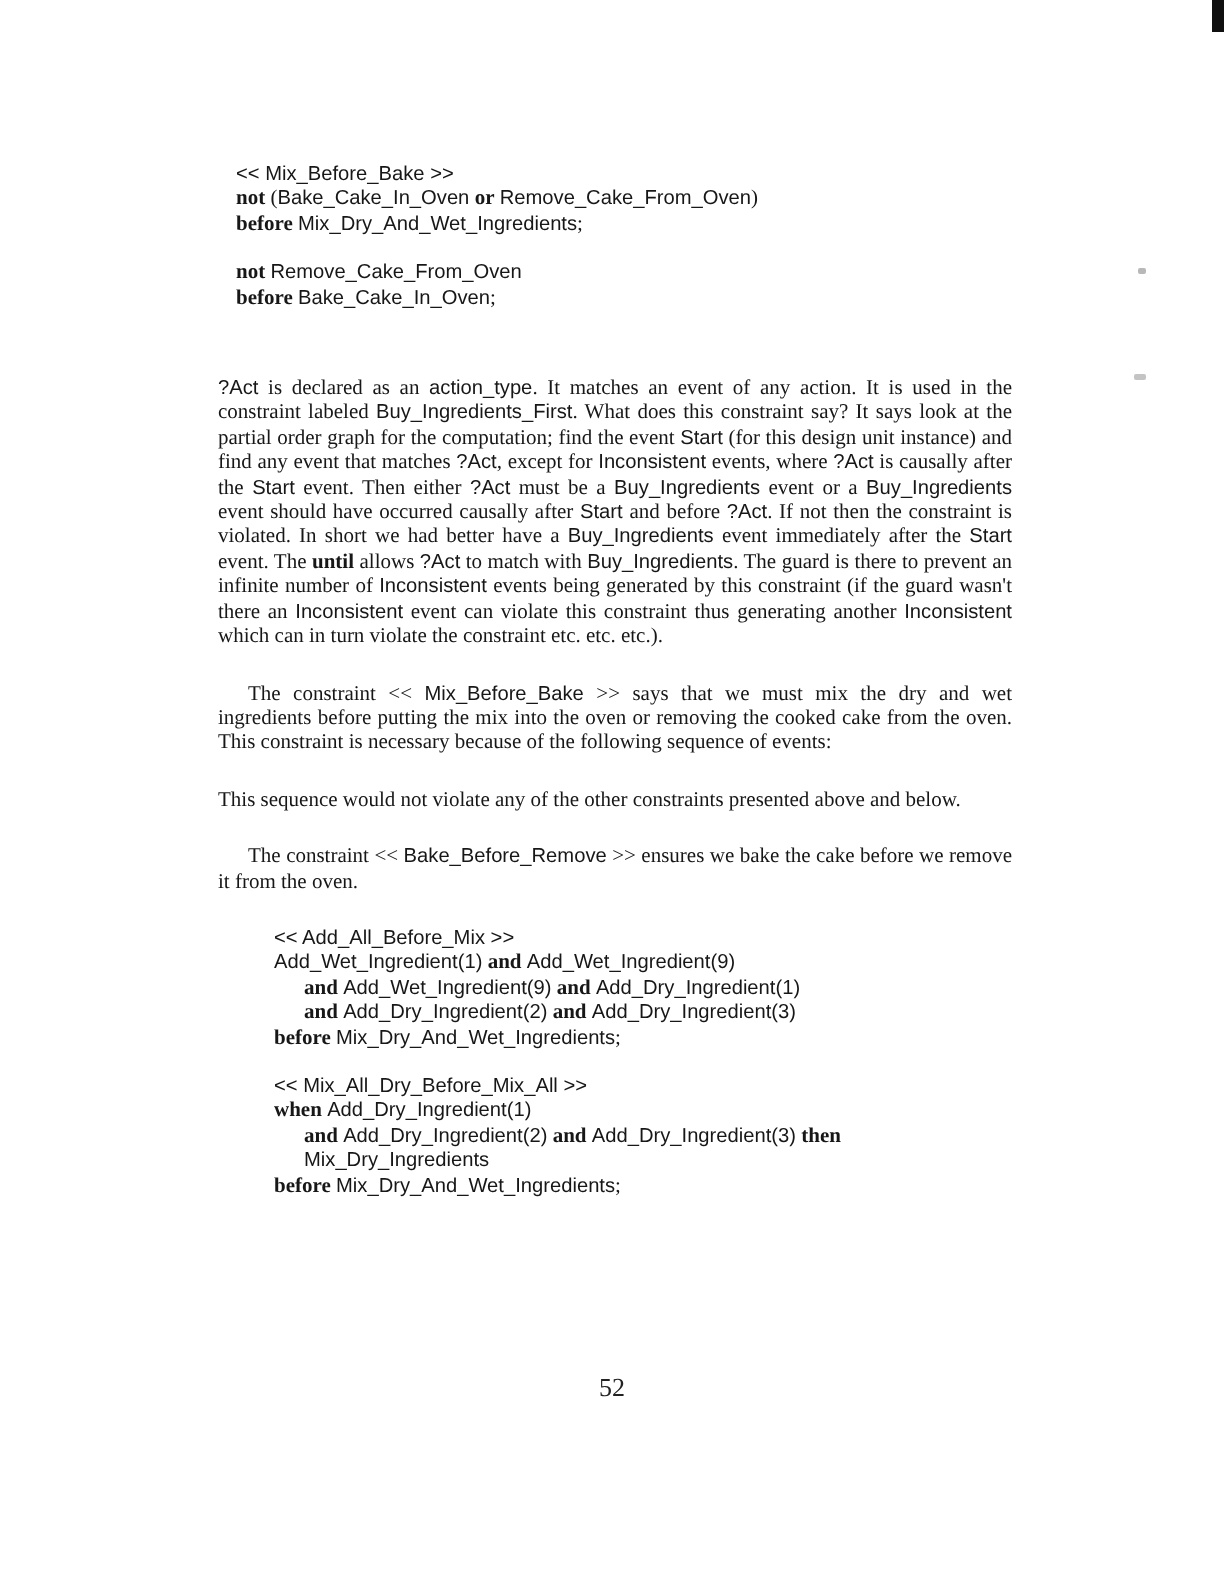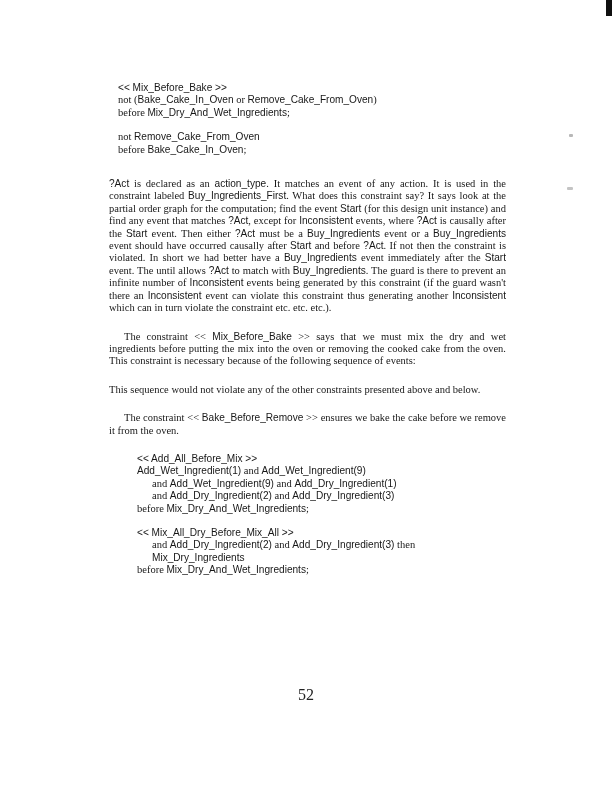--- a/index.html
+++ b/index.html
@@ -2,32 +2,32 @@
 <html><head>
 <meta charset="utf-8">
 <style>
   html,body{margin:0;padding:0;background:#ffffff;}
   .page{
     position:relative;width:612px;height:791px;background:#ffffff;overflow:hidden;
     font-family:"Liberation Serif","DejaVu Serif",serif;color:#171717;
   }
   .content{position:absolute;left:93px;top:82px;width:429px;font-size:10.5px;line-height:12.4px;}
   .codeblock{margin-left:25px;}
-  .codeblock.first{margin-bottom:22px;}
+  .codeblock.first{margin-bottom:33px;}
   .codeblock.second{margin-top:15px;margin-left:44px;}
   .cline{white-space:nowrap;}
   .cline.ind{padding-left:15px;}
   .cb-gap{height:12px;}
-  .seg-kw{font-weight:400;}
+  .seg-kw{font-weight:700;}
   .seg-id{font-family:"Liberation Sans","DejaVu Sans",sans-serif;font-size:10.1px;}
   .para{text-align:justify;margin:16px;}
   .para.sp{margin-top:4px;}
   .para.indent{text-indent:15px;}
   .formula{margin:10px 0 10px 24px;white-space:nowrap;}
-  .pagenum{position:absolute;top:686px;left:0;width:100%;text-align:center;font-size:16px;color:#222;}
+  .pagenum{position:absolute;top:686px;left:0;width:100%;text-align:center;font-size:13px;color:#222;}
   .mark-tr{position:absolute;top:0;right:0;width:6px;height:16px;background:#101010;}
   .speck1{position:absolute;left:569px;top:134px;width:4px;height:3px;background:#9a9a9a;border-radius:1px;opacity:.7;}
   .speck2{position:absolute;left:567px;top:187px;width:6px;height:3px;background:#ababab;border-radius:1px;opacity:.7;}
 </style>
 </head>
 <body>
 
 <div class="page">
   <div class="mark-tr"></div>
   <div class="speck1"></div>
@@ -55,20 +55,21 @@
 
 
     <div class="codeblock second">
       <div class="cline"><span class="seg-id">&lt;&lt; Add_All_Before_Mix &gt;&gt;</span></div>
       <div class="cline"><span class="seg-id">Add_Wet_Ingredient(1)</span><span class="seg-tx"> </span><span class="seg-kw">and</span><span class="seg-tx"> </span><span class="seg-id">Add_Wet_Ingredient(9)</span></div>
       <div class="cline ind"><span class="seg-kw">and</span><span class="seg-tx"> </span><span class="seg-id">Add_Wet_Ingredient(9)</span><span class="seg-tx"> </span><span class="seg-kw">and</span><span class="seg-tx"> </span><span class="seg-id">Add_Dry_Ingredient(1)</span></div>
       <div class="cline ind"><span class="seg-kw">and</span><span class="seg-tx"> </span><span class="seg-id">Add_Dry_Ingredient(2)</span><span class="seg-tx"> </span><span class="seg-kw">and</span><span class="seg-tx"> </span><span class="seg-id">Add_Dry_Ingredient(3)</span></div>
       <div class="cline"><span class="seg-kw">before</span><span class="seg-tx"> </span><span class="seg-id">Mix_Dry_And_Wet_Ingredients</span><span class="seg-tx">;</span></div>
       <div class="cb-gap"></div>
       <div class="cline"><span class="seg-id">&lt;&lt; Mix_All_Dry_Before_Mix_All &gt;&gt;</span></div>
+      <div class="cline"><span class="seg-kw">when</span><span class="seg-tx"> </span><span class="seg-id">Add_Dry_Ingredient(1)</span></div>
       <div class="cline ind"><span class="seg-kw">and</span><span class="seg-tx"> </span><span class="seg-id">Add_Dry_Ingredient(2)</span><span class="seg-tx"> </span><span class="seg-kw">and</span><span class="seg-tx"> </span><span class="seg-id">Add_Dry_Ingredient(3)</span><span class="seg-tx"> </span><span class="seg-kw">then</span></div>
       <div class="cline ind"><span class="seg-id">Mix_Dry_Ingredients</span></div>
       <div class="cline"><span class="seg-kw">before</span><span class="seg-tx"> </span><span class="seg-id">Mix_Dry_And_Wet_Ingredients</span><span class="seg-tx">;</span></div>
     </div>
 
   </div>
 
   <div class="pagenum">52</div>
 </div>
 

